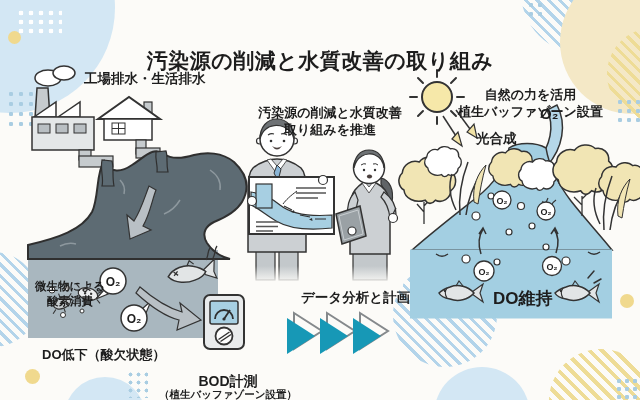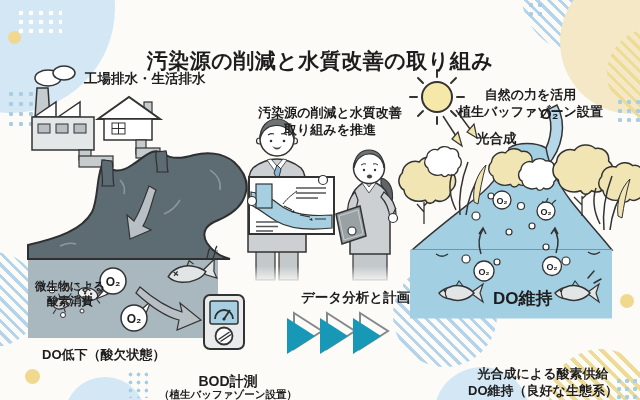--- a/index.html
+++ b/index.html
@@ -275,15 +275,13 @@
 
   <div class="label" style="left:301px;top:289px;font-size:13.5px;">データ分析と計画</div>
   <div class="label ctr" style="left:240px;top:81px;width:180px;font-size:13px;">汚染源の削減と水質改善
 取り組みを推進</div>
 
   <div class="label ctr" style="left:453px;top:63px;width:155px;font-size:13px;">自然の力を活用
 植生バッファゾーン設置</div>
   <div class="label" style="left:476px;top:130px;font-size:13.5px;">光合成</div>
   <div class="label" style="left:540px;top:104px;font-size:15px;">O₂</div>
   <div class="label" style="left:493px;top:288px;font-size:17px;">DO維持</div>
-  <div class="label ctr" style="left:458px;top:342px;width:170px;font-size:13px;">光合成による酸素供給
-DO維持（良好な生態系）</div>
 </div>
 
 </body></html>

